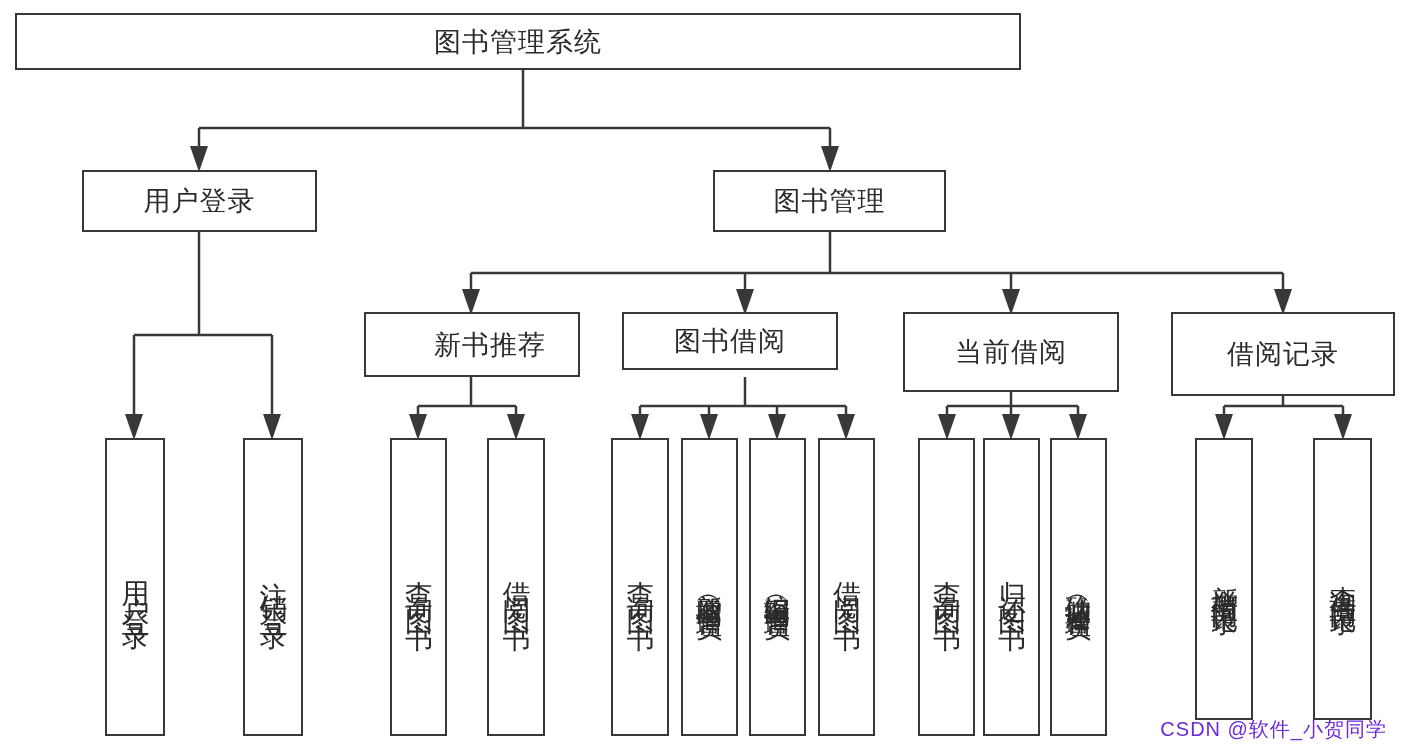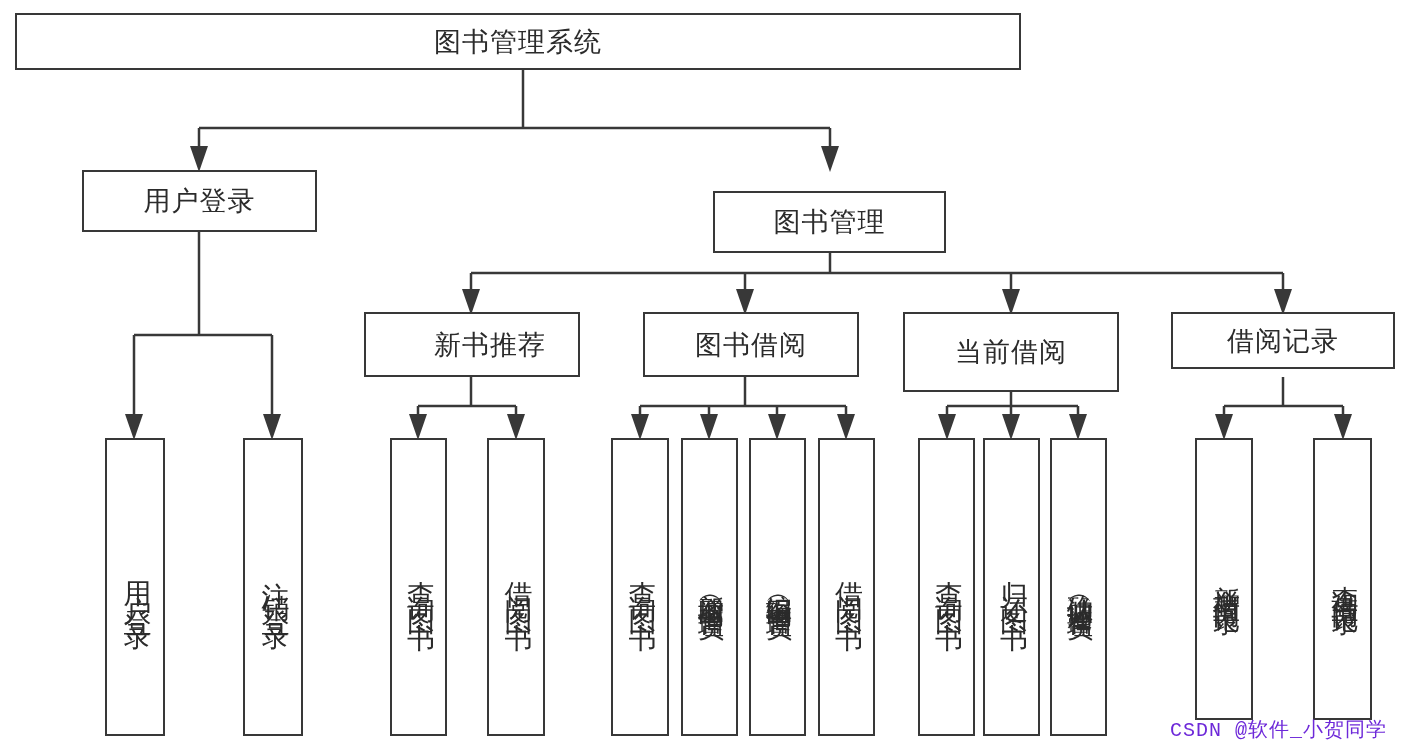--- a/index.html
+++ b/index.html
@@ -6,21 +6,21 @@
     margin: 0;
     padding: 0;
     background: #ffffff;
   }
   #canvas {
     position: relative;
     width: 1405px;
     height: 747px;
     background: #ffffff;
     overflow: hidden;
-    font-family: Liberation Mono, monospace;
+    font-family: Liberation Sans, sans-serif;
     color: #2b2b2b;
   }
   #connectors {
     position: absolute;
     left: 0;
     top: 0;
     z-index: 1;
   }
   .box {
     position: absolute;
@@ -112,34 +112,34 @@
     </g>
   </svg>
 
   <div class="box" style="left:15px; top:13px; width:1006px; height:57px;">
     <span class="h-label">图书管理系统</span>
   </div>
 
   <div class="box" style="left:82px; top:170px; width:235px; height:62px;">
     <span class="h-label">用户登录</span>
   </div>
-  <div class="box" style="left:713px; top:170px; width:233px; height:62px;margin-top:21px;">
+  <div class="box" style="left:713px; top:170px; width:233px; height:62px;">
     <span class="h-label">图书管理</span>
   </div>
 
   <div class="box" style="left:364px; top:312px; width:216px; height:65px;padding-left:36px;">
     <span class="h-label">新书推荐</span>
   </div>
-  <div class="box" style="left:643px; top:312px; width:216px; height:65px;">
+  <div class="box" style="left:622px; top:312px; width:216px; height:58px;">
     <span class="h-label">图书借阅</span>
   </div>
   <div class="box" style="left:903px; top:312px; width:216px; height:80px;">
     <span class="h-label">当前借阅</span>
   </div>
-  <div class="box" style="left:1171px; top:312px; width:224px; height:57px;">
+  <div class="box" style="left:1171px; top:312px; width:224px; height:84px;">
     <span class="h-label">借阅记录</span>
   </div>
 
   <div class="box" style="left:105px; top:438px; width:60px; height:298px;">
     <span class="v-label ls-loose">用户登录</span>
   </div>
   <div class="box" style="left:243px; top:438px; width:60px; height:298px;">
     <span class="v-label ls-loose">注销登录</span>
   </div>
 

